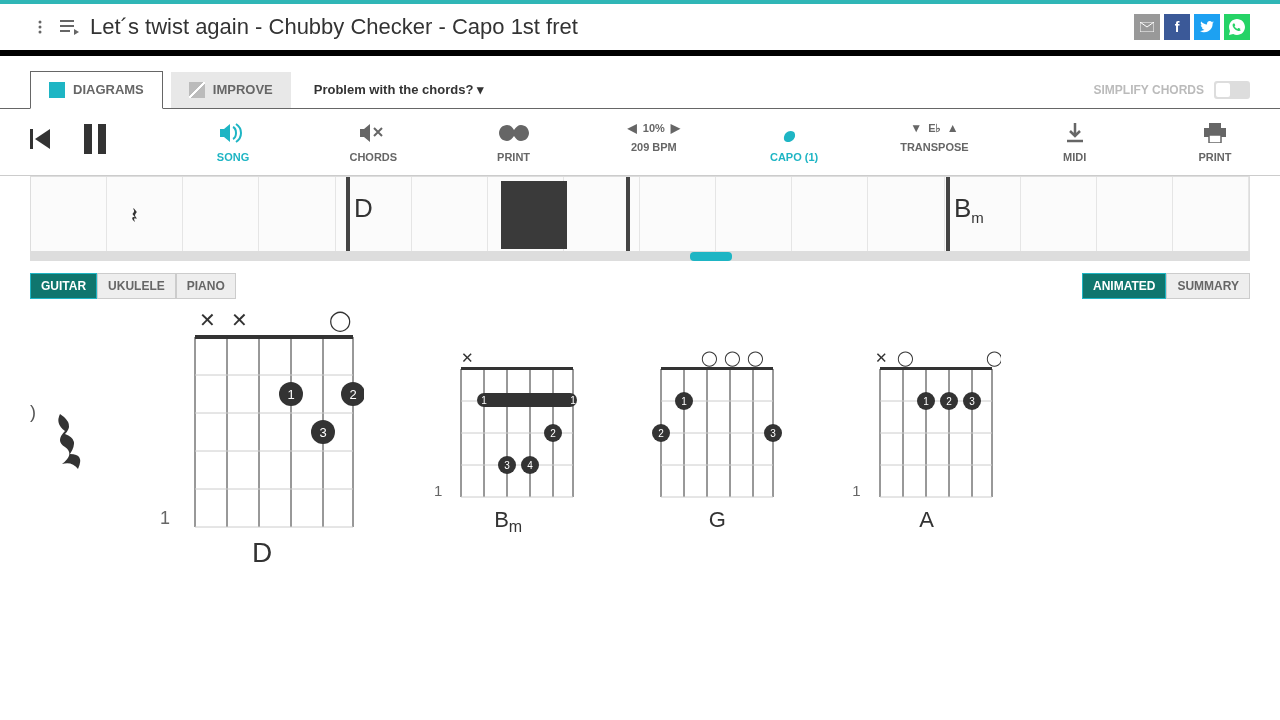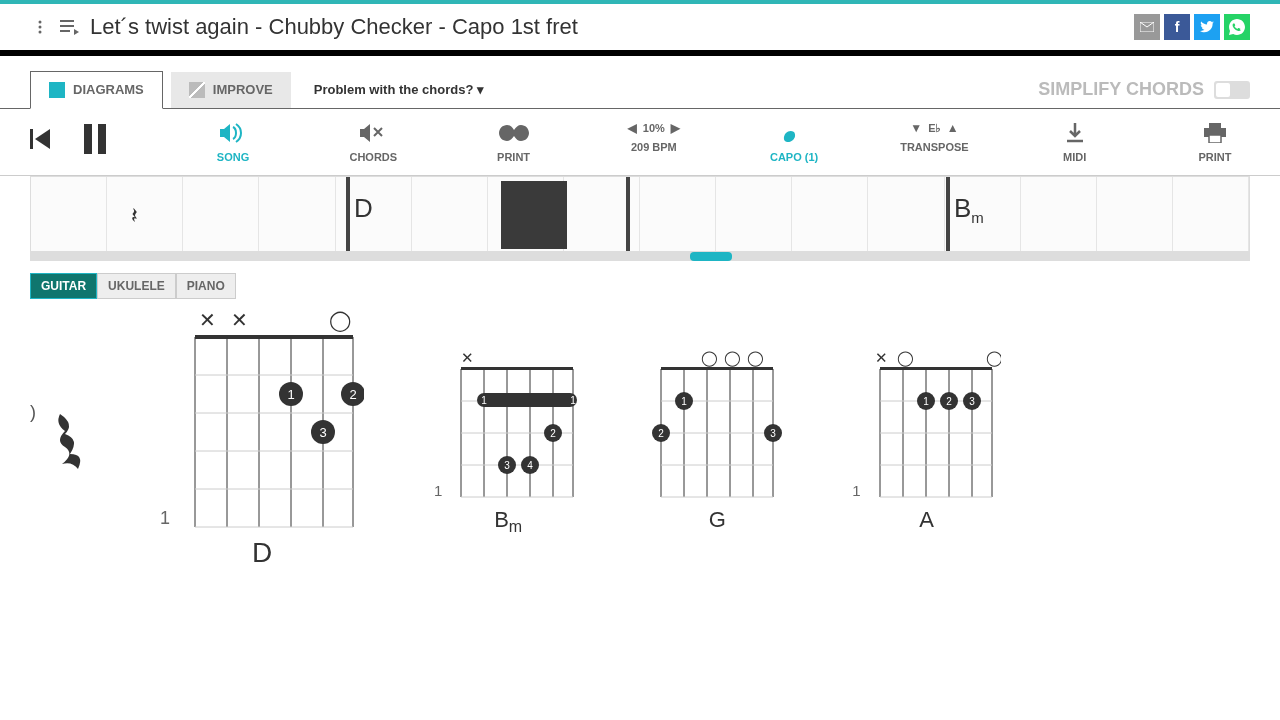--- a/index.html
+++ b/index.html
@@ -11,21 +11,21 @@
 .title { font-size:22px; font-weight:500; color:#333; }
 .share { display:flex; gap:4px; }
 .share-btn { width:26px; height:26px; display:flex; align-items:center; justify-content:center; color:#fff; cursor:pointer; font-size:14px;}
 .share-email{background:#999;} .share-fb{background:#3b5998;} .share-tw{background:#1da1f2;} .share-wa{background:#25d366;}
 .tabs-row{ display:flex; align-items:center; padding:0 30px; margin-top:15px; gap:8px; border-bottom:1px solid #666;}
 .tab{display:flex; align-items:flex-start; gap:8px; padding:10px 18px; background:#e8e8e8; font-weight:600; font-size:13px; color:#666; cursor:pointer; position:relative;}
 .tab.active{background:#fff; border:1px solid #666; border-bottom:1px solid #fff; margin-bottom:-1px;}
 .tab.active .tab-col{background:#1eb5c4;}
 .tab-col{width:16px;height:16px;background:#bbb;}
 .problem-link{margin-left:15px; font-weight:600; font-size:13px; color:#333; cursor:pointer;}
-.simplify{margin-left:auto; display:flex; align-items:center; gap:10px; color:#bbb; font-size:18px; font-weight:600;}
+.simplify{margin-left:auto; display:flex; align-items:center; gap:10px; color:#bbb; font-size:12px; font-weight:600;}
 .toggle{width:36px;height:18px;background:#ddd;border-radius:3px;position:relative;}
 .toggle::after{content:"";position:absolute;left:2px;top:2px;width:14px;height:14px;background:#fff;border-radius:2px;}
 .toolbar{display:flex; align-items:center; padding:12px 30px; border-bottom:1px solid #ccc;}
 .tb-left{display:flex; gap:30px; align-items:center;}
 .tb-btn{display:flex;flex-direction:column;align-items:center;gap:6px;cursor:pointer;color:#666;font-size:11px;font-weight:600;min-width:70px;}
 .tb-btn.accent{color:#1eb5c4;justify-content:space-between;}
 .tb-icon{height:24px;display:flex;align-items:center;justify-content:center;font-size:20px;}
 .tb-right{display:flex; gap:40px; margin-left:auto;}
 .play-ico{font-size:28px;color:#333;}
 .track-area{padding:0 30px;}
@@ -236,20 +236,24 @@
 <div class="scrub">
   <div class="scrub-thumb" style="left:660px;"></div>
 </div>
 
 <div class="instr-row">
   <div class="seg">
     <div class="seg-btn active">GUITAR</div>
     <div class="seg-btn">UKULELE</div>
     <div class="seg-btn">PIANO</div>
   </div>
+  <div class="seg seg-right">
+    <div class="seg-btn active">ANIMATED</div>
+    <div class="seg-btn">SUMMARY</div>
+  </div>
 </div>
 
 <span class="paren">)</span>
 
 <div class="chord-panel">
   <div class="rest-col">
     <span class="rest-glyph">
       <svg width="40" height="70" viewBox="0 0 40 70">
           <path d="M10 5 Q25 15 15 25 Q30 30 20 45 Q35 45 28 60 Q22 52 12 55 Q25 45 15 38 Q5 32 15 22 Q5 15 10 5" fill="#333"></path>
         </svg>

